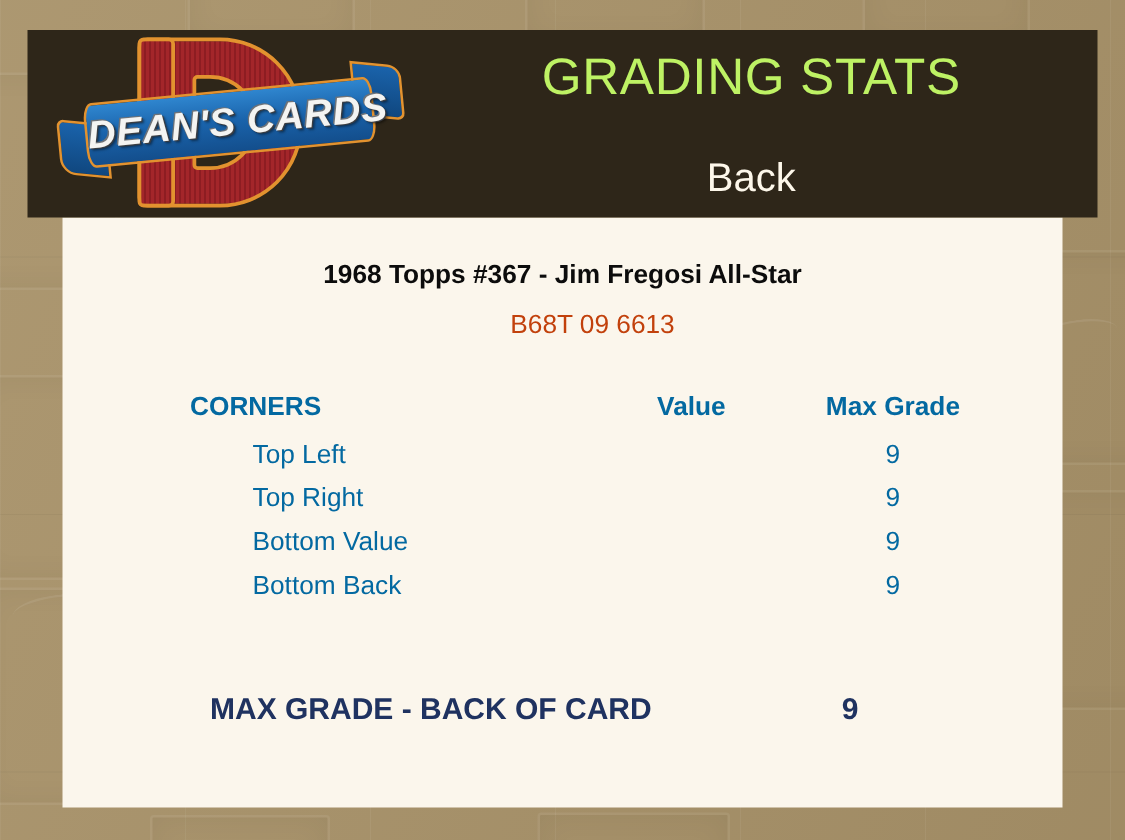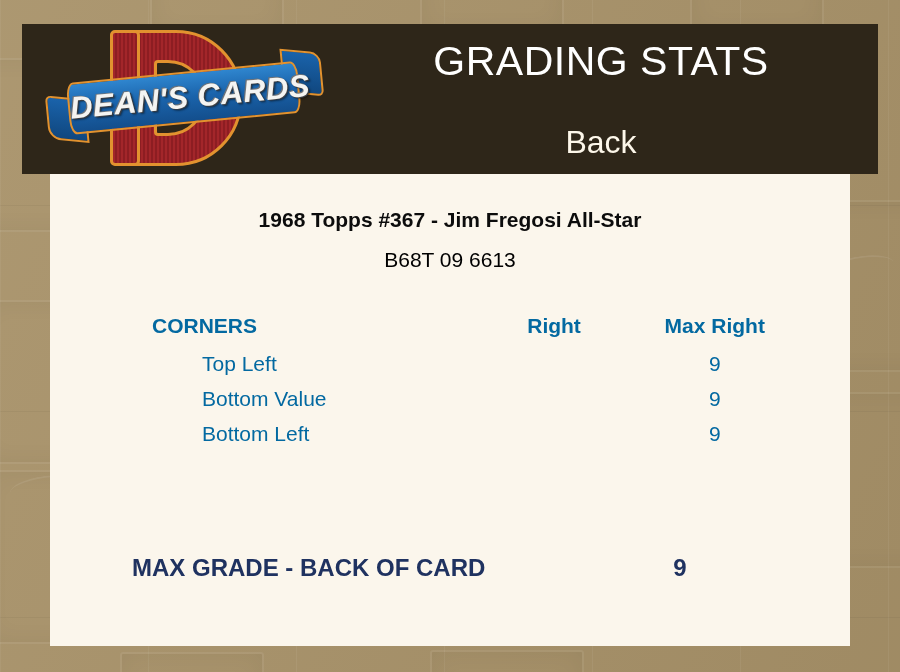--- a/index.html
+++ b/index.html
@@ -171,21 +171,21 @@
     top: 0;
     width: 554px;
     height: 150px;
     display: flex;
     flex-direction: column;
     align-items: center;
     justify-content: center;
     gap: 2px;
   }
   #grading-stats-title {
-    color: #ffffff;
+    color: #bef264;
     font-size: 41px;
     line-height: 48px;
     letter-spacing: 0.5px;
     white-space: nowrap;
   }
   #grading-stats-subtitle {
     color: #fdf7ea;
     font-size: 32px;
     line-height: 38px;
     white-space: nowrap;
@@ -213,23 +213,24 @@
     font-size: 21px;
     font-weight: bold;
     white-space: nowrap;
   }
   #card-code {
     position: absolute;
     left: 0;
     top: 74px;
     width: 800px;
     text-align: center;
-    color: #000000;
+    color: #c2410c;
     font-size: 21px;
     white-space: nowrap;
+    padding-left: 24px;
   }
 
   
   #stats-table {
     position: absolute;
     left: 0;
     top: 132px;
     width: 800px;
     border-collapse: collapse;
     color: #0369a1;
@@ -266,21 +267,21 @@
     top: 378px;
     width: 800px;
     color: #1f3260;
     font-size: 24px;
     font-weight: bold;
     line-height: 32px;
     display: flex;
   }
   #summary-label {
     width: 530px;
-    padding-left: 82px;
+    padding-left: 118px;
     box-sizing: border-box;
     text-align: left;
     white-space: nowrap;
   }
   #summary-value {
     width: 200px;
     text-align: center;
   }
 </style>
 </head>
@@ -327,40 +328,46 @@
 <div id="content-panel">
 
   <div id="card-title">1968 Topps #367  -  Jim Fregosi All-Star</div>
 
   <div id="card-code">B68T 09 6613</div>
 
   <table id="stats-table">
     <thead>
       <tr>
         <th class="col-label">CORNERS</th>
-        <th class="col-value">Right</th>
-        <th class="col-max">Max Right</th>
+        <th class="col-value">Value</th>
+        <th class="col-max">Max Grade</th>
         <th class="col-pad"></th>
       </tr>
     </thead>
     <tbody>
       <tr>
         <td class="col-label">Top Left</td>
         <td class="col-value"></td>
         <td class="col-max">9</td>
         <td class="col-pad"></td>
       </tr>
       <tr>
+        <td class="col-label">Top Right</td>
+        <td class="col-value"></td>
+        <td class="col-max">9</td>
+        <td class="col-pad"></td>
+      </tr>
+      <tr>
         <td class="col-label">Bottom Value</td>
         <td class="col-value"></td>
         <td class="col-max">9</td>
         <td class="col-pad"></td>
       </tr>
       <tr>
-        <td class="col-label">Bottom Left</td>
+        <td class="col-label">Bottom Back</td>
         <td class="col-value"></td>
         <td class="col-max">9</td>
         <td class="col-pad"></td>
       </tr>
     </tbody>
   </table>
 
   <div id="summary-row">
     <div id="summary-label">MAX GRADE - BACK OF CARD</div>
     <div id="summary-value">9</div>

